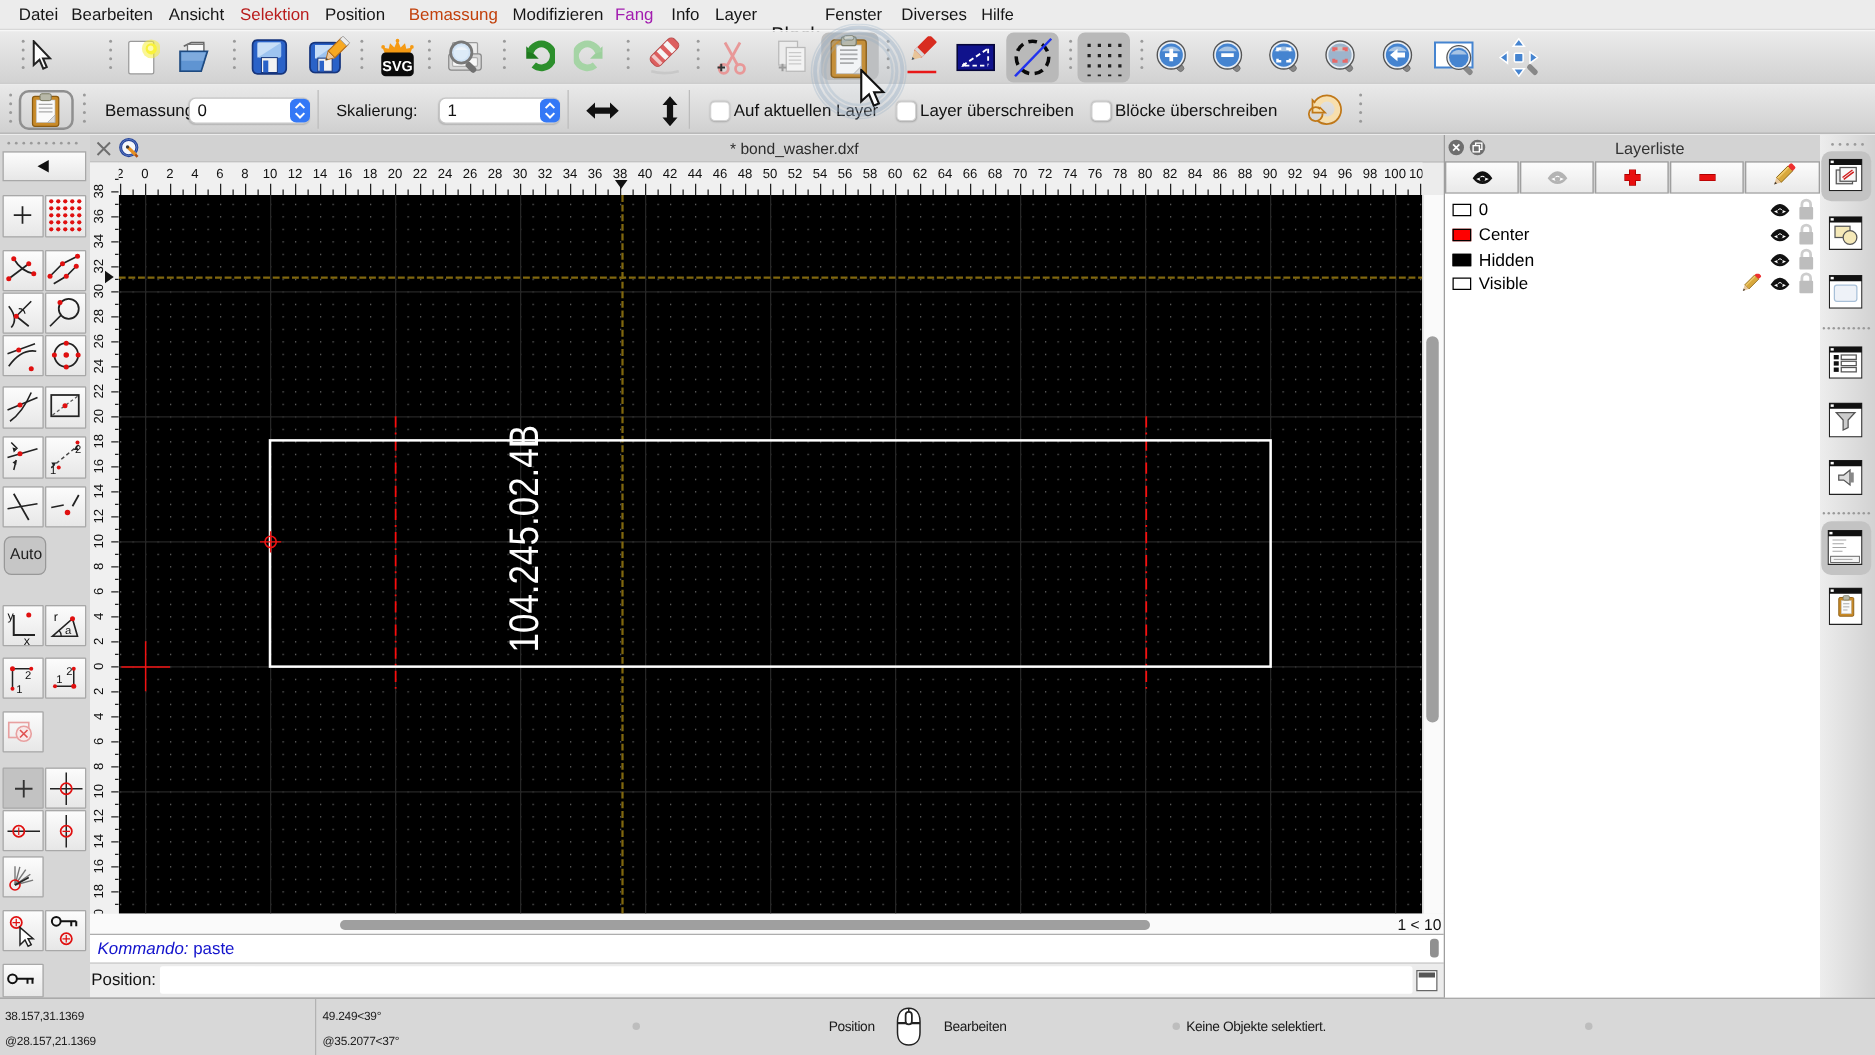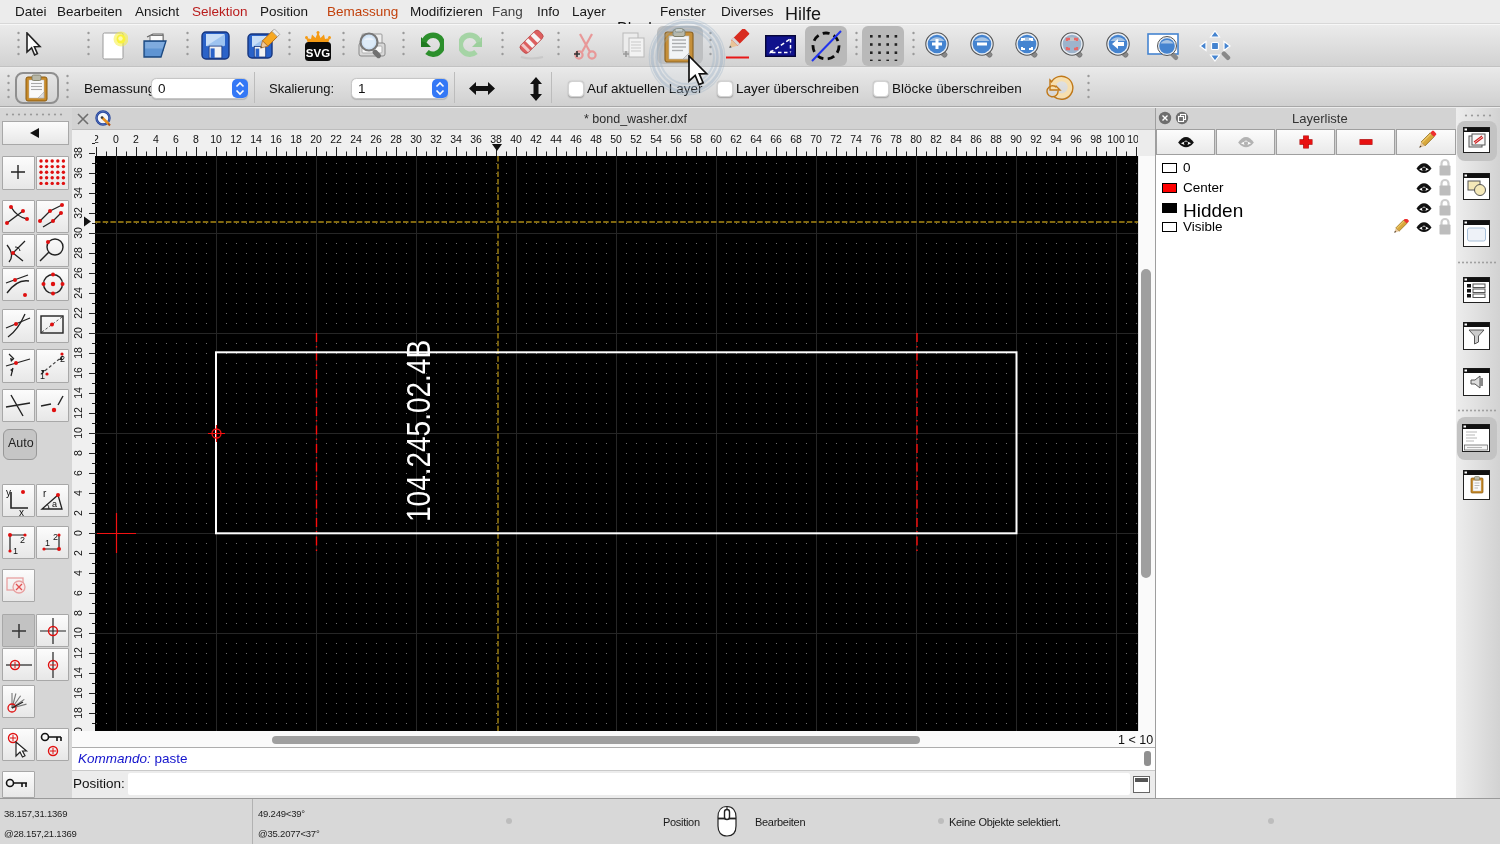--- a/index.html
+++ b/index.html
@@ -7,27 +7,27 @@
 </style></head><body>
 
 <div class="abs" style="left:0px;top:0px;width:1500px;height:24px;background:#ececec;border-bottom:1px solid #d8d8d8"></div>
 <div class="tx" style="left:15px;top:4px;font-size:13.5px;color:#161616;">Datei</div>
 <div class="tx" style="left:57px;top:4px;font-size:13.5px;color:#161616;">Bearbeiten</div>
 <div class="tx" style="left:135px;top:4px;font-size:13.5px;color:#161616;">Ansicht</div>
 <div class="tx" style="left:192px;top:4px;font-size:13.5px;color:#b91c1c;">Selektion</div>
 <div class="tx" style="left:260px;top:4px;font-size:13.5px;color:#161616;">Position</div>
 <div class="tx" style="left:327px;top:4px;font-size:13.5px;color:#c2410c;">Bemassung</div>
 <div class="tx" style="left:410px;top:4px;font-size:13.5px;color:#161616;">Modifizieren</div>
-<div class="tx" style="left:492px;top:4px;font-size:13.5px;color:#404040;">Fang</div>
+<div class="tx" style="left:492px;top:4px;font-size:13.5px;color:#a21caf;">Fang</div>
 <div class="tx" style="left:537px;top:4px;font-size:13.5px;color:#161616;">Info</div>
 <div class="tx" style="left:572px;top:4px;font-size:13.5px;color:#161616;">Layer</div>
 <div class="tx" style="left:617px;top:4px;font-size:16px;color:#161616;margin-top:16px;">Block</div>
 <div class="tx" style="left:660px;top:4px;font-size:13.5px;color:#161616;">Fenster</div>
 <div class="tx" style="left:721px;top:4px;font-size:13.5px;color:#161616;">Diverses</div>
-<div class="tx" style="left:785px;top:4px;font-size:18px;color:#161616;">Hilfe</div>
+<div class="tx" style="left:785px;top:4px;font-size:13px;color:#161616;">Hilfe</div>
 <div class="abs" style="left:0px;top:24px;width:1500px;height:43px;background:linear-gradient(#ebebeb,#d2d2d2);border-top:1px solid #f7f7f7;border-bottom:1px solid #c2c2c2"></div>
 <svg class="abs" style="left:17px;top:31px;" width="3" height="30" viewBox="0 0 3 30">
     <circle cx="1.5" cy="2" r="1.2" fill="#9a9a9a"></circle>
     <circle cx="1.5" cy="9" r="1.2" fill="#9a9a9a"></circle>
     <circle cx="1.5" cy="16" r="1.2" fill="#9a9a9a"></circle>
     <circle cx="1.5" cy="23" r="1.2" fill="#9a9a9a"></circle>
   </svg>
 <svg class="abs" style="left:87px;top:31px;" width="3" height="30" viewBox="0 0 3 30">
     <circle cx="1.5" cy="2" r="1.2" fill="#9a9a9a"></circle>
     <circle cx="1.5" cy="9" r="1.2" fill="#9a9a9a"></circle>
@@ -991,21 +991,21 @@
       <path d="M-4.8,1.2 Q0,4.4 4.8,1.2 Q0,-1.6 -4.8,1.2 Z" fill="#fff"></path>
       <circle cx="0" cy="1" r="2.1" fill="#111"></circle>
       <path d="M-1.5,-0.2 A 2 2 0 0 1 1.5,-0.2" fill="none" stroke="#fff" stroke-width="0.8"></path>
     </g>
   </svg>
 <svg class="abs" style="left:1438px;top:177.8px;" width="14" height="20" viewBox="0 0 14 20">
     <path d="M3.5,8 L3.5,5.5 A3.5,3.5 0 0 1 10.5,5.5 L10.5,8" fill="none" stroke="#cdcdcd" stroke-width="2.2"></path>
     <rect x="1.5" y="7.5" width="11" height="10" rx="0.8" fill="#bdbdbd"></rect>
   </svg>
 <div class="abs" style="left:1162px;top:202.6px;width:14.5px;height:10px;background:#000;border:1.5px solid #000"></div>
-<div class="tx" style="left:1183px;top:199.6px;font-size:19px;color:#000;">Hidden</div>
+<div class="tx" style="left:1183px;top:199.6px;font-size:14px;color:#000;">Hidden</div>
 <svg class="abs" style="left:1410px;top:199.6px;" width="28" height="16" viewBox="0 0 28 16">
     <g transform="translate(14 8) scale(1.0)">
       <path d="M-7.5,0.5 Q-4,-4.8 0,-4.8 Q4,-4.8 7.5,0.5 Q4,5 0,5 Q-4,5 -7.5,0.5 Z" fill="#111"></path>
       <path d="M-4.8,1.2 Q0,4.4 4.8,1.2 Q0,-1.6 -4.8,1.2 Z" fill="#fff"></path>
       <circle cx="0" cy="1" r="2.1" fill="#111"></circle>
       <path d="M-1.5,-0.2 A 2 2 0 0 1 1.5,-0.2" fill="none" stroke="#fff" stroke-width="0.8"></path>
     </g>
   </svg>
 <svg class="abs" style="left:1438px;top:197.6px;" width="14" height="20" viewBox="0 0 14 20">
     <path d="M3.5,8 L3.5,5.5 A3.5,3.5 0 0 1 10.5,5.5 L10.5,8" fill="none" stroke="#cdcdcd" stroke-width="2.2"></path>

